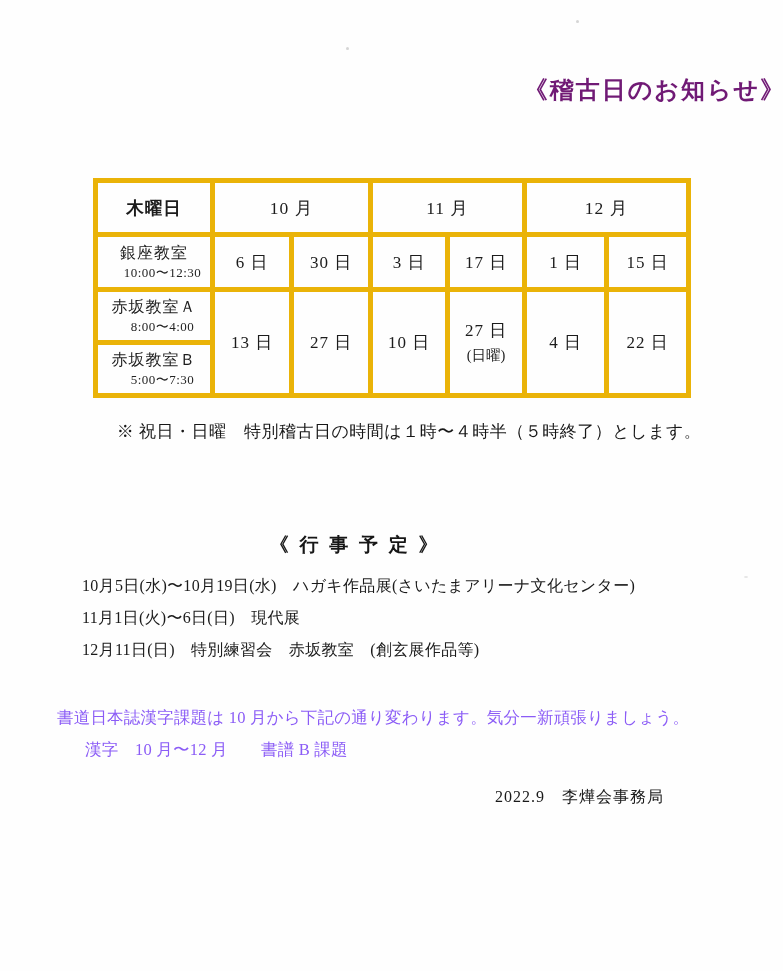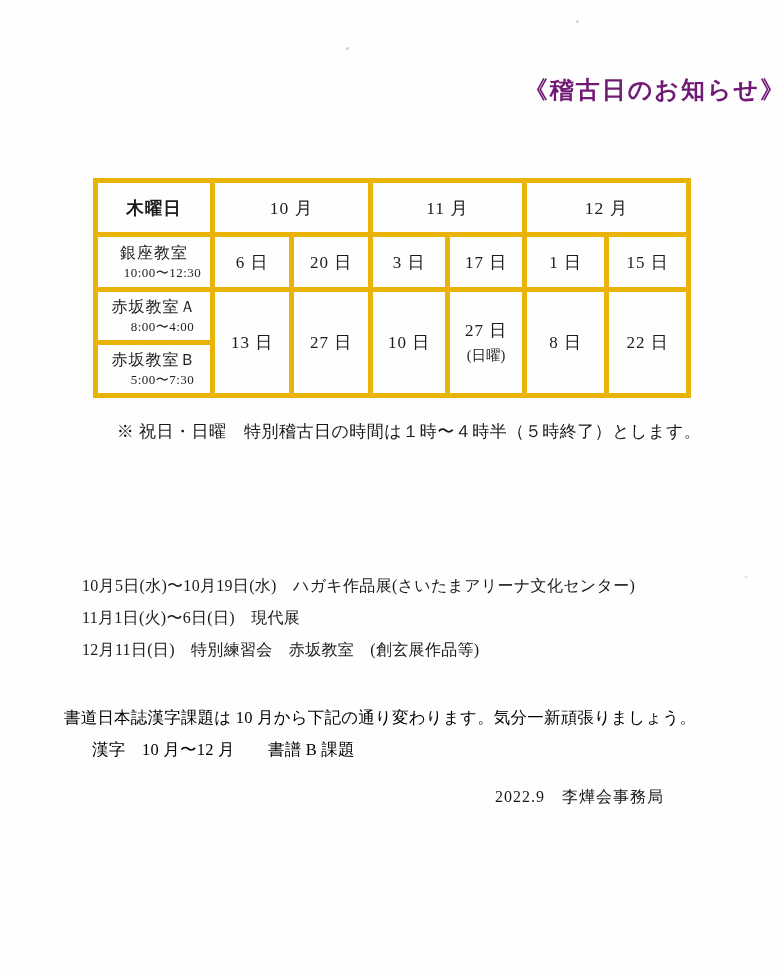--- a/index.html
+++ b/index.html
@@ -56,22 +56,22 @@
     text-align:center;
     font-size:19px;font-weight:600;letter-spacing:3px;
     color:#161616;
   }
   .events{
     position:absolute;left:82px;top:570px;width:660px;
     font-size:16px;line-height:32px;letter-spacing:.3px;
     color:#1a1a1a;
   }
   .course-notice{
-    position:absolute;left:64px;top:702px;width:700px;
-    font-size:16.5px;line-height:32px;color:#000000;letter-spacing:.2px;
+    position:absolute;left:57px;top:702px;width:700px;
+    font-size:16.5px;line-height:32px;color:#8b5cf6;letter-spacing:.2px;
   }
   .course-notice .line2{padding-left:28px;}
   .signature{
     position:absolute;left:495px;top:787px;
     font-size:16px;letter-spacing:1px;color:#1a1a1a;
   }
   .speck{position:absolute;border-radius:50%;background:#b9b9b9;opacity:.6;}
   .speck1{left:576px;top:20px;width:3px;height:3px;}
   .speck2{left:346px;top:47px;width:3px;height:3px;}
   .speck3{left:744px;top:576px;width:4px;height:2px;opacity:.35;}
@@ -100,55 +100,56 @@
         <td colspan="2" class="b-thick-l">10 月</td>
         <td colspan="2" class="b-thick-l">11 月</td>
         <td colspan="2" class="b-thick-l">12 月</td>
       </tr>
       <tr style="height:55px">
         <td class="room">
           <span class="room-name">銀座教室</span>
           <span class="room-time">10:00〜12:30</span>
         </td>
         <td class="datecell b-thick-l">6 日</td>
-        <td class="datecell">20 日</td>
+        <td class="datecell">30 日</td>
         <td class="datecell b-thick-l">3 日</td>
         <td class="datecell">17 日</td>
         <td class="datecell b-thick-l">1 日</td>
         <td class="datecell">15 日</td>
       </tr>
       <tr style="height:53px">
         <td class="room">
           <span class="room-name">赤坂教室Ａ</span>
           <span class="room-time">8:00〜4:00</span>
         </td>
         <td rowspan="2" class="datecell b-thick-l">13 日</td>
         <td rowspan="2" class="datecell">27 日</td>
         <td rowspan="2" class="datecell b-thick-l">10 日</td>
         <td rowspan="2" class="datecell">
           <span class="date-stack">
             <span>27 日</span>
             <span class="date-note">(日曜)</span>
           </span>
         </td>
-        <td rowspan="2" class="datecell b-thick-l">8 日</td>
+        <td rowspan="2" class="datecell b-thick-l">4 日</td>
         <td rowspan="2" class="datecell">22 日</td>
       </tr>
       <tr style="height:53px">
         <td class="room">
           <span class="room-name">赤坂教室Ｂ</span>
           <span class="room-time">5:00〜7:30</span>
         </td>
       </tr>
     </tbody>
       </table>
   </div>
 
   <div class="holiday-note">※ 祝日・日曜　特別稽古日の時間は１時〜４時半（５時終了）とします。</div>
 
+  <div class="events-heading">《 行 事 予 定 》</div>
 
   <div class="events">
     <div>10月5日(水)〜10月19日(水)　ハガキ作品展(さいたまアリーナ文化センター)</div>
     <div>11月1日(火)〜6日(日)　現代展</div>
     <div>12月11日(日)　特別練習会　赤坂教室　(創玄展作品等)</div>
   </div>
 
   <div class="course-notice">
     <div>書道日本誌漢字課題は 10 月から下記の通り変わります。気分一新頑張りましょう。</div>
     <div class="line2">漢字　10 月〜12 月　　書譜 B 課題</div>

